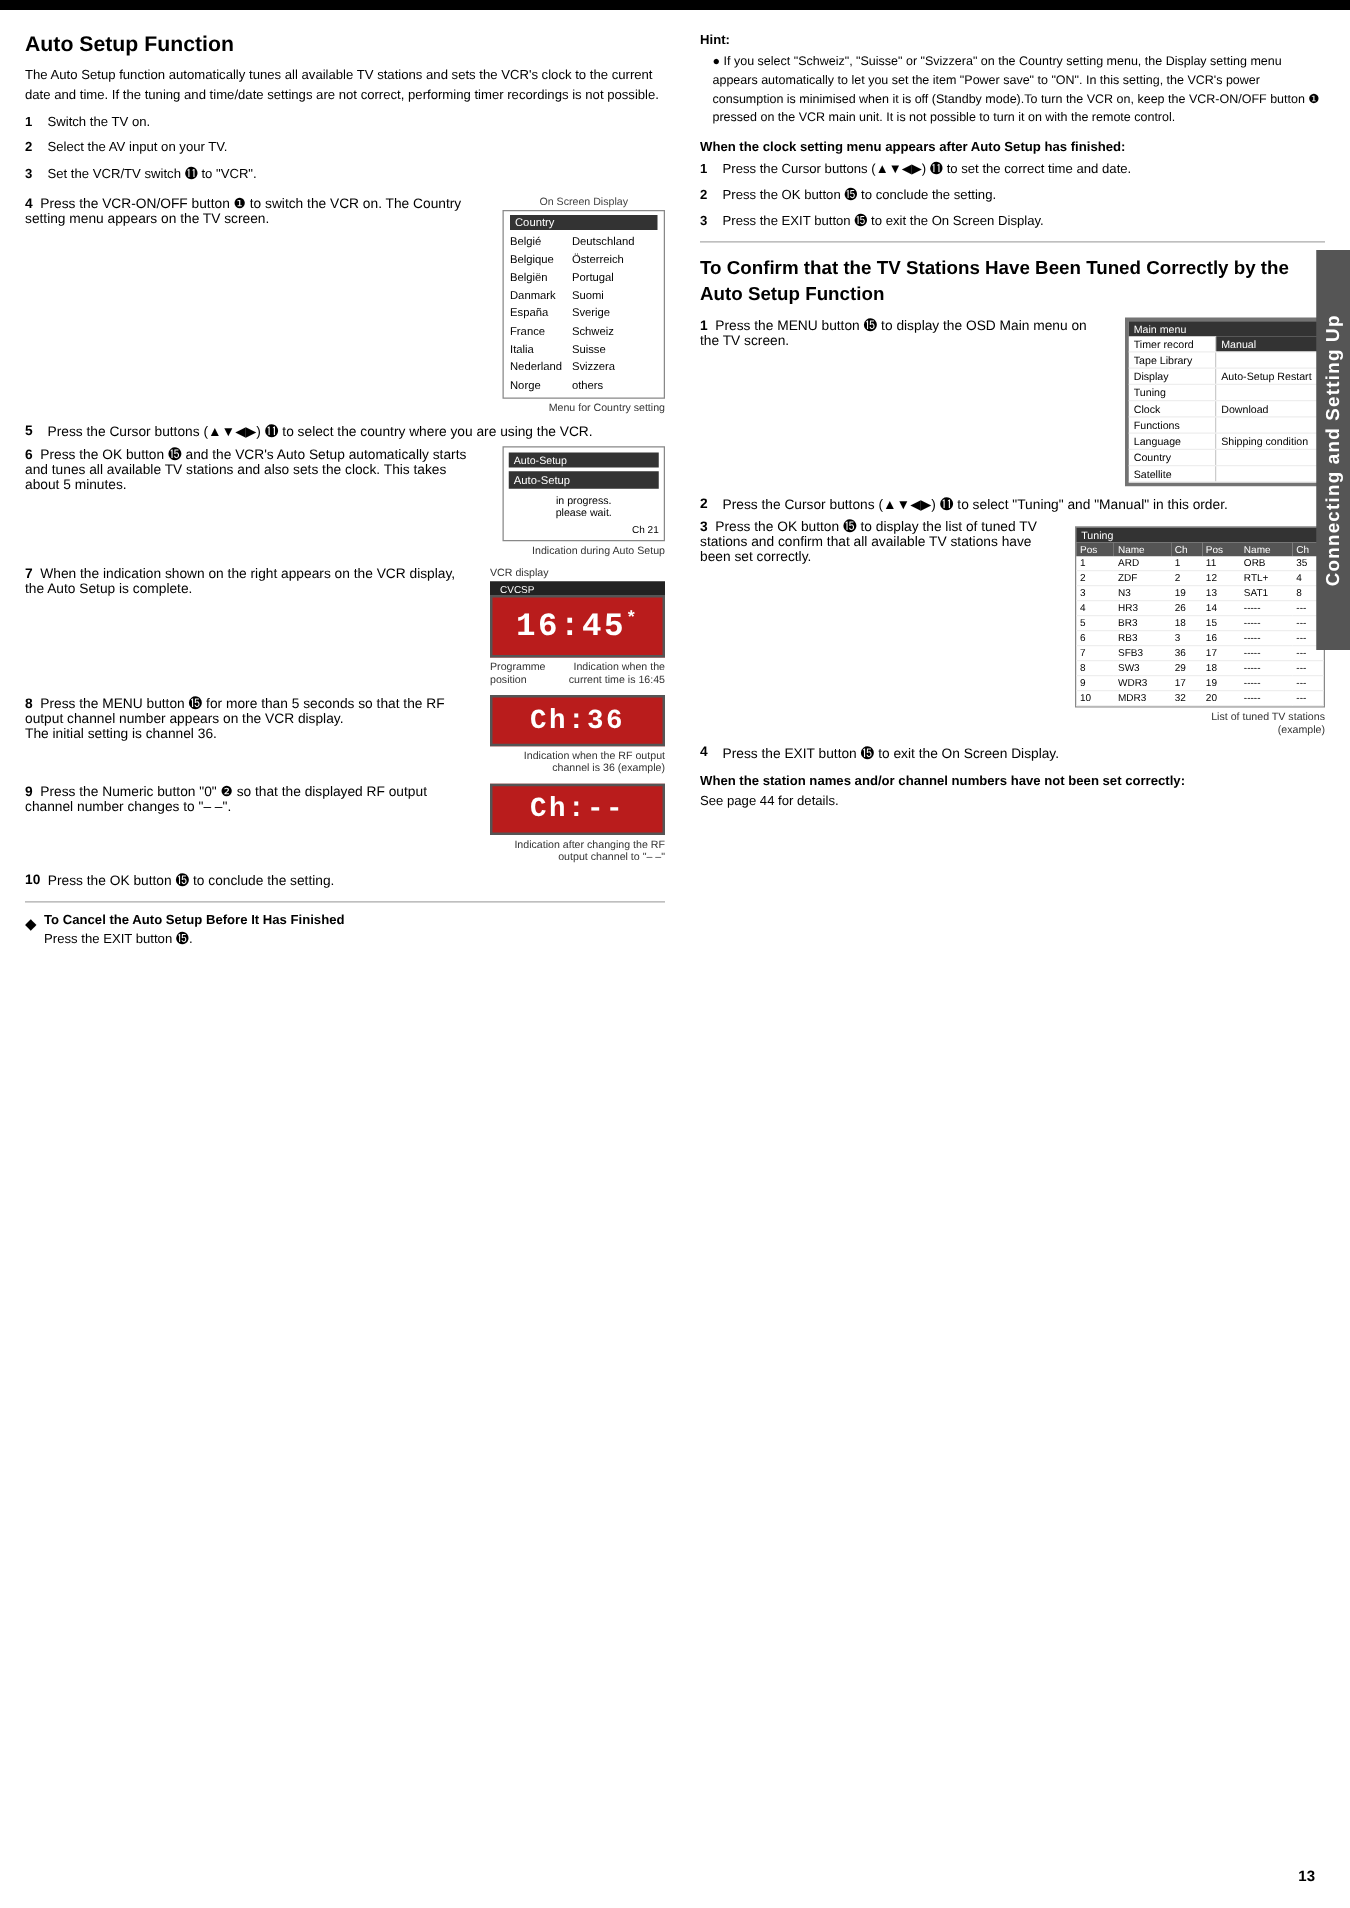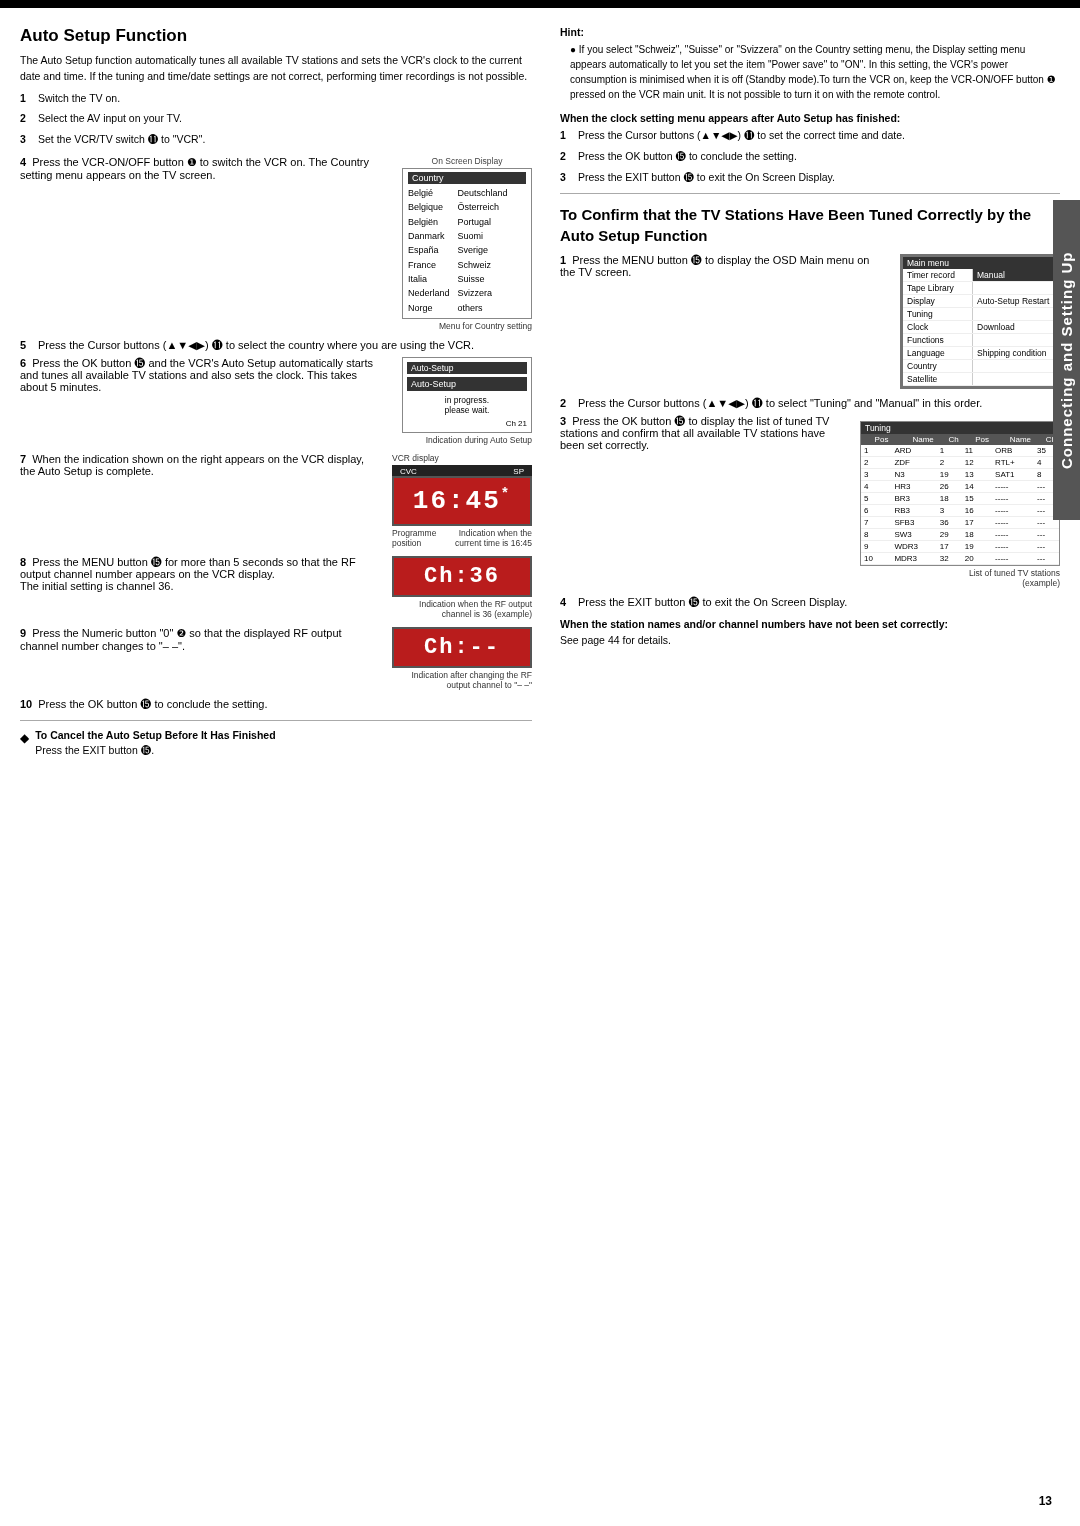--- a/index.html
+++ b/index.html
@@ -236,21 +236,21 @@
     }
     .tuning-table {
       width: 100%;
       border-collapse: collapse;
       font-size: 8px;
     }
     .tuning-table th {
       background: #555;
       color: #fff;
       padding: 1px 3px;
-      text-align: right;
+      text-align: left;
       font-weight: normal;
     }
     .tuning-table td {
       padding: 1px 3px;
       border-bottom: 1px solid #eee;
     }
     .autosetup-box {
       border: 1px solid #888;
       font-size: 9px;
       min-width: 130px;
@@ -378,21 +378,21 @@
       </div>
     </div>
 
     <div class="step-with-img">
       <div class="step-text">
         <span style="font-weight:bold">7</span>&nbsp;&nbsp;When the indication shown on the right appears on the VCR display, the Auto Setup is complete.
       </div>
       <div class="vcr-display-wrap">
         <div class="vcr-label">VCR display</div>
         <div style="position:relative">
-          <div style="display:flex;justify-content:space-between;font-size:8px;color:#fff;background:#222;padding:2px 8px 0 8px">
+          <div style="display:flex;font-size:8px;color:#fff;background:#222;padding:2px 8px 0 8px">
             <span>CVC</span>
               <span>SP</span>
           </div>
           <div class="display-screen">16:45<span style="font-size:14px;vertical-align:super">*</span></div>
           <div class="display-label-row">
             <span>Programme<br>position</span>
             <span style="text-align:right">Indication when the<br>current time is 16:45</span>
           </div>
         </div>
       </div>

